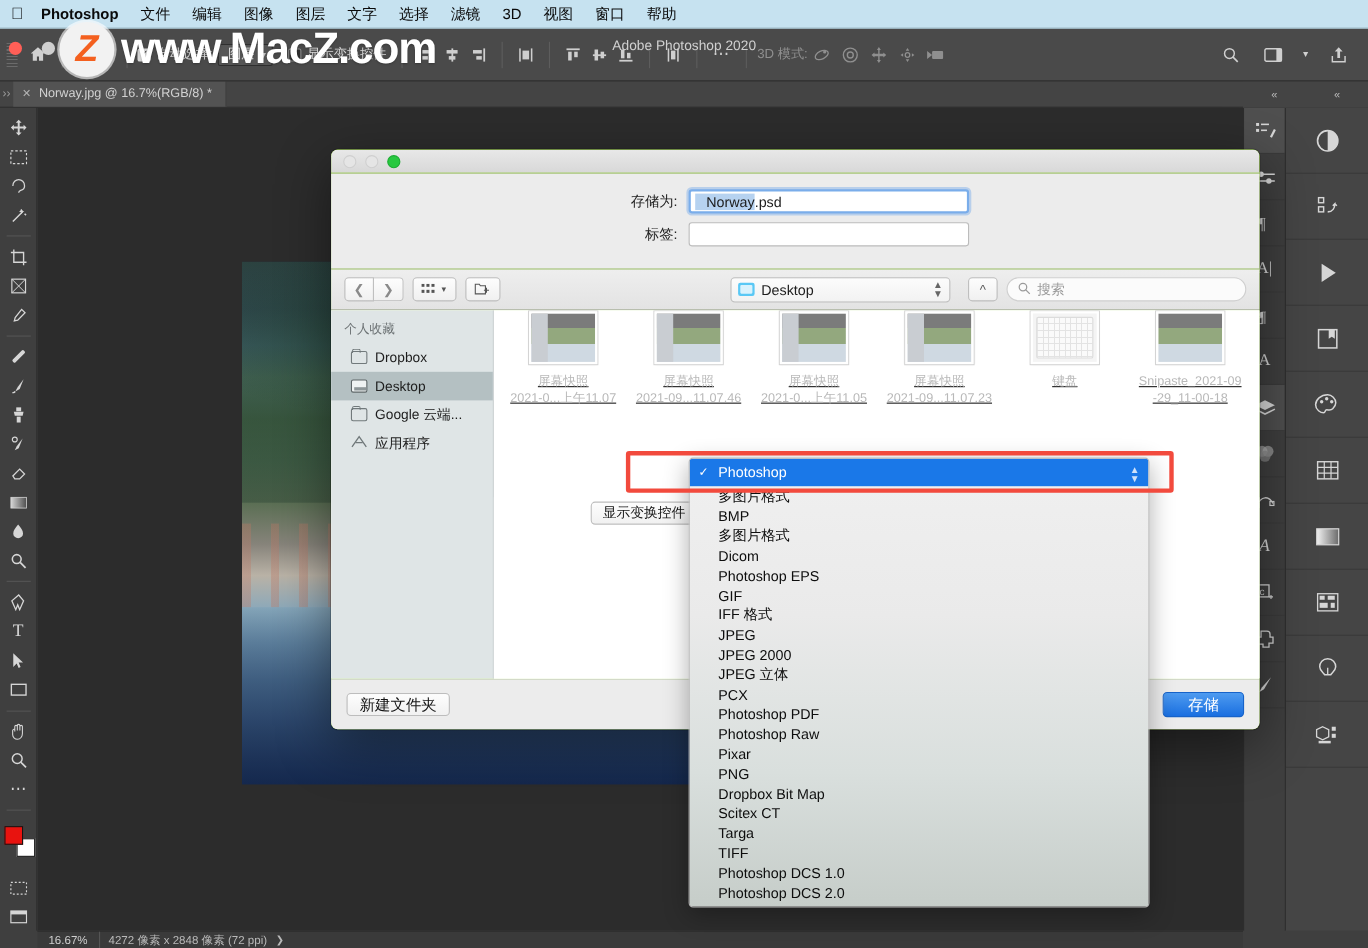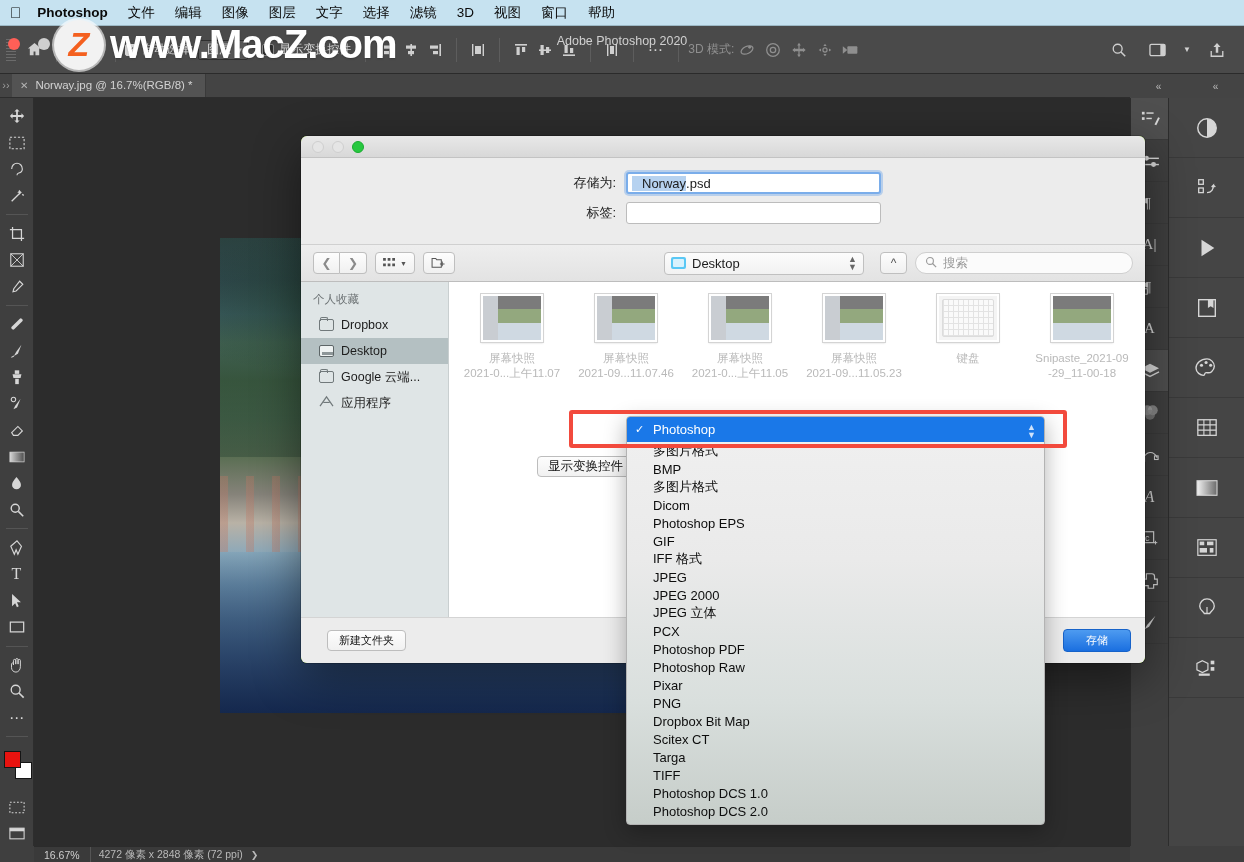--- a/index.html
+++ b/index.html
@@ -225,21 +225,21 @@
   .sb-head{ padding:2px 12px 5px; color:#6c7274; font-size:11.5px;}
   .sb-item{ height:26px; display:flex;align-items:center;gap:7px; padding-left:18px; color:#1d1d1d;}
   .sb-item.sel{ background:#b4c0c2; }
   .sb-fold{width:15px;height:12px;border:1.3px solid #71797b;border-radius:2px;position:relative;flex:none;}
   .sb-fold:before{content:"";position:absolute;left:0;top:-3px;width:6px;height:3px;
     border:1.3px solid #71797b;border-bottom:none;border-radius:2px 2px 0 0;}
   .sb-desk{width:15px;height:12px;border:1.3px solid #5d6567;border-radius:2px;background:#eef2f2;flex:none;position:relative;}
   .sb-desk:after{content:"";position:absolute;left:2px;bottom:1px;width:11px;height:3px;background:#8d9698;}
 
   .files-pane{ flex:1; position:relative; background:#fff; }
-  .file-grid{ display:flex; padding:12px 6px 0 6px; }
+  .file-grid{ display:flex; padding:1px 6px 0 6px;text-decoration:underline; }
   .file-cell{ width:114px; text-align:center; }
   .thumb{
     width:62px;height:48px;margin:0 auto 9px;background:#f4f4f4;
     border:2px solid #fff; box-shadow:0 0 0 1px #d4d4d4, 0 1px 2px rgba(0,0,0,.18);
     position:relative; overflow:hidden;
   }
   .thumb .shot{position:absolute;inset:0;
     background:linear-gradient(to bottom,#7b7b7b 0 30%, #93a87e 30% 62%, #cfd9e2 62% 100%);}
   .thumb .shotbar{position:absolute;left:0;top:0;width:26%;height:100%;background:#c9cdd2;}
   .thumb .kb{position:absolute;inset:3px;background:#fafafa;border:1px solid #dcdcdc;border-radius:2px;
@@ -258,21 +258,21 @@
     font-size:12.5px; color:#131313;
   }
 
   .dlg-footer{
     height:46px; background:#ececec; border-top:1px solid #d4d4d4;
     border-radius:0 0 6px 6px; display:flex; align-items:center; padding:0 14px;
   }
   .ftr-btn{
     height:21px;padding:0 11px;background:linear-gradient(to bottom,#fdfdfd,#f1f1f1);
     border:1px solid #bdbdbd;border-radius:4px;display:flex;align-items:center;
-    font-size:11px;color:#131313;margin-left:12px;
+    font-size:14px;color:#131313;
   }
   .ftr-right{margin-left:auto;display:flex;gap:10px;text-align:center;}
   .ftr-btn.primary{
     background:linear-gradient(to bottom,#4e9bf0,#1a6fe0); border-color:#1763c9;
     color:#fff; height:23px; padding:0 22px; font-weight:normal;
   }
 
   
   .fmt-highlight{
     position:absolute; left:268px; top:274px; width:498px; height:38px;
@@ -887,21 +887,21 @@
                 <div class="shot"></div>
                 <div class="shotbar"></div>
               </div>
             <div class="fname"><span>屏幕快照</span><span class="l2">2021-0...上午11.05</span></div>
           </div>
           <div class="file-cell">
             <div class="thumb">
                 <div class="shot"></div>
                 <div class="shotbar"></div>
               </div>
-            <div class="fname"><span>屏幕快照</span><span class="l2">2021-09...11.05.23</span></div>
+            <div class="fname"><span>屏幕快照</span><span class="l2">2021-09...11.07.23</span></div>
           </div>
           <div class="file-cell">
             <div class="thumb">
                 <div class="kb"></div>
               </div>
             <div class="fname"><span>键盘</span><span class="l2"></span></div>
           </div>
           <div class="file-cell">
             <div class="thumb">
                 <div class="shot"></div>

